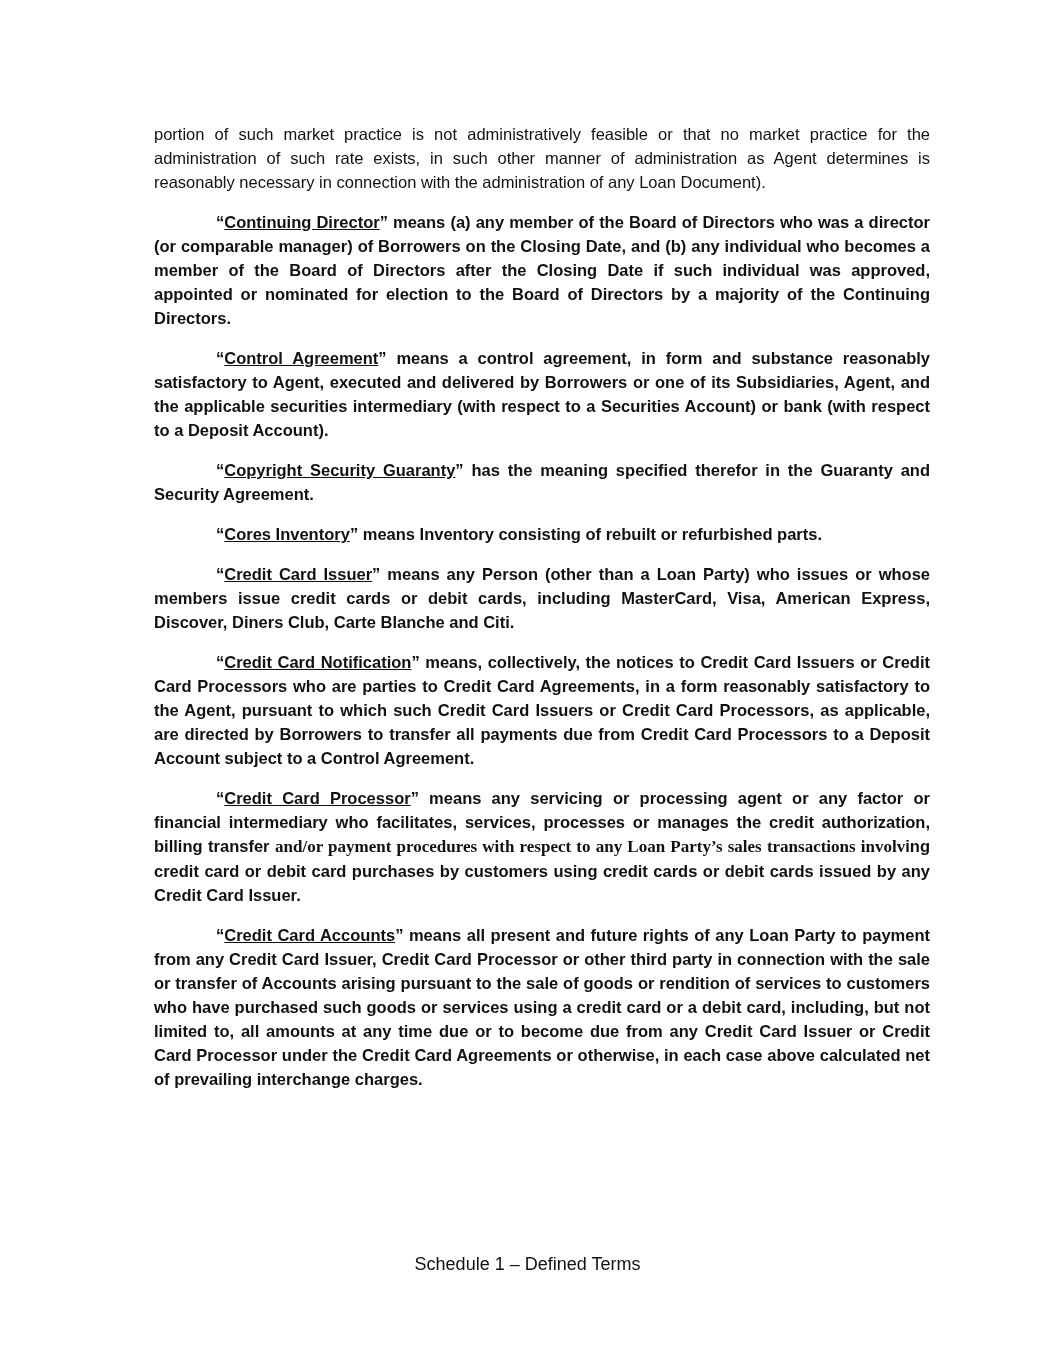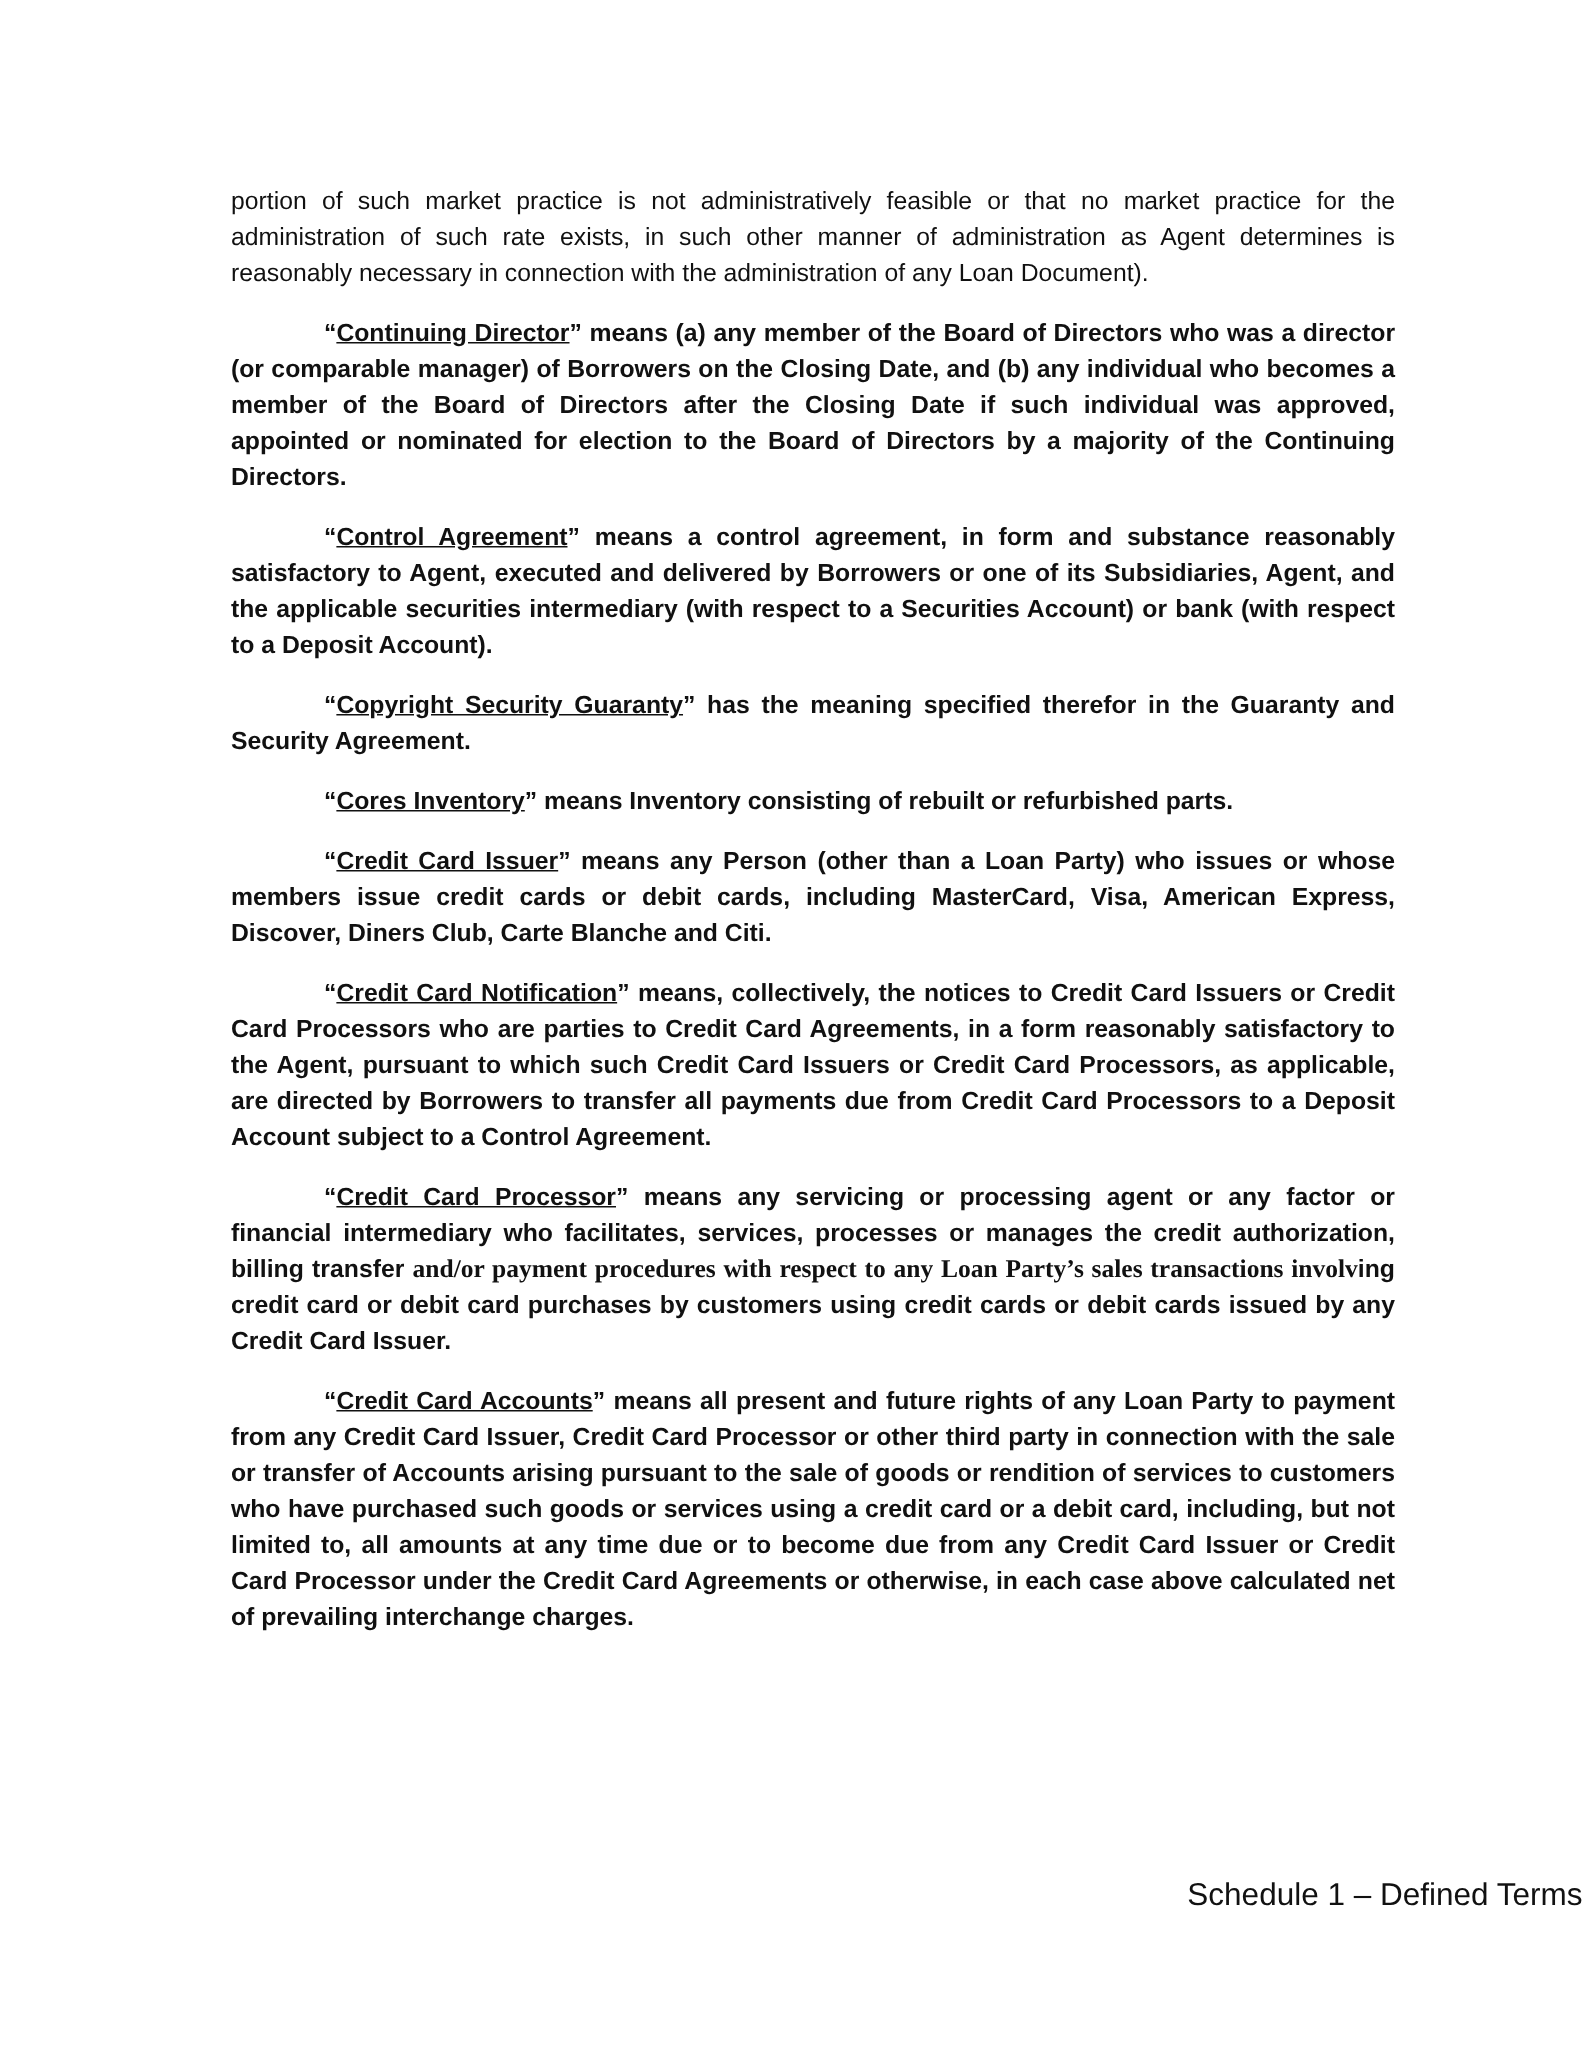--- a/index.html
+++ b/index.html
@@ -38,22 +38,22 @@
   }
   .serif {
     font-family: "Liberation Serif", serif;
     font-size: 17px;
   }
   .footer {
     position: absolute;
     left: 0;
     right: 0;
     top: 1252px;
-    text-align: right;
-    font-size: 21px;
+    text-align: center;
+    font-size: 18px;
     line-height: 24px;
   }
 </style>
 </head>
 <body>
 
 <div class="page">
   <div class="content">
       <p class="para"><span>portion of such market practice is not administratively feasible or that no market practice for the administration of such rate exists, in such other manner of administration as Agent determines is reasonably necessary in connection with the administration of any Loan Document).</span></p>
       <p class="para indent"><span>“</span><span class="term">Continuing Director</span><span>” means (a) any member of the Board of Directors who was a director (or comparable manager) of Borrowers on the Closing Date, and (b) any individual who becomes a member of the Board of Directors after the Closing Date if such individual was approved, appointed or nominated for election to the Board of Directors by a majority of the Continuing Directors.</span></p>

